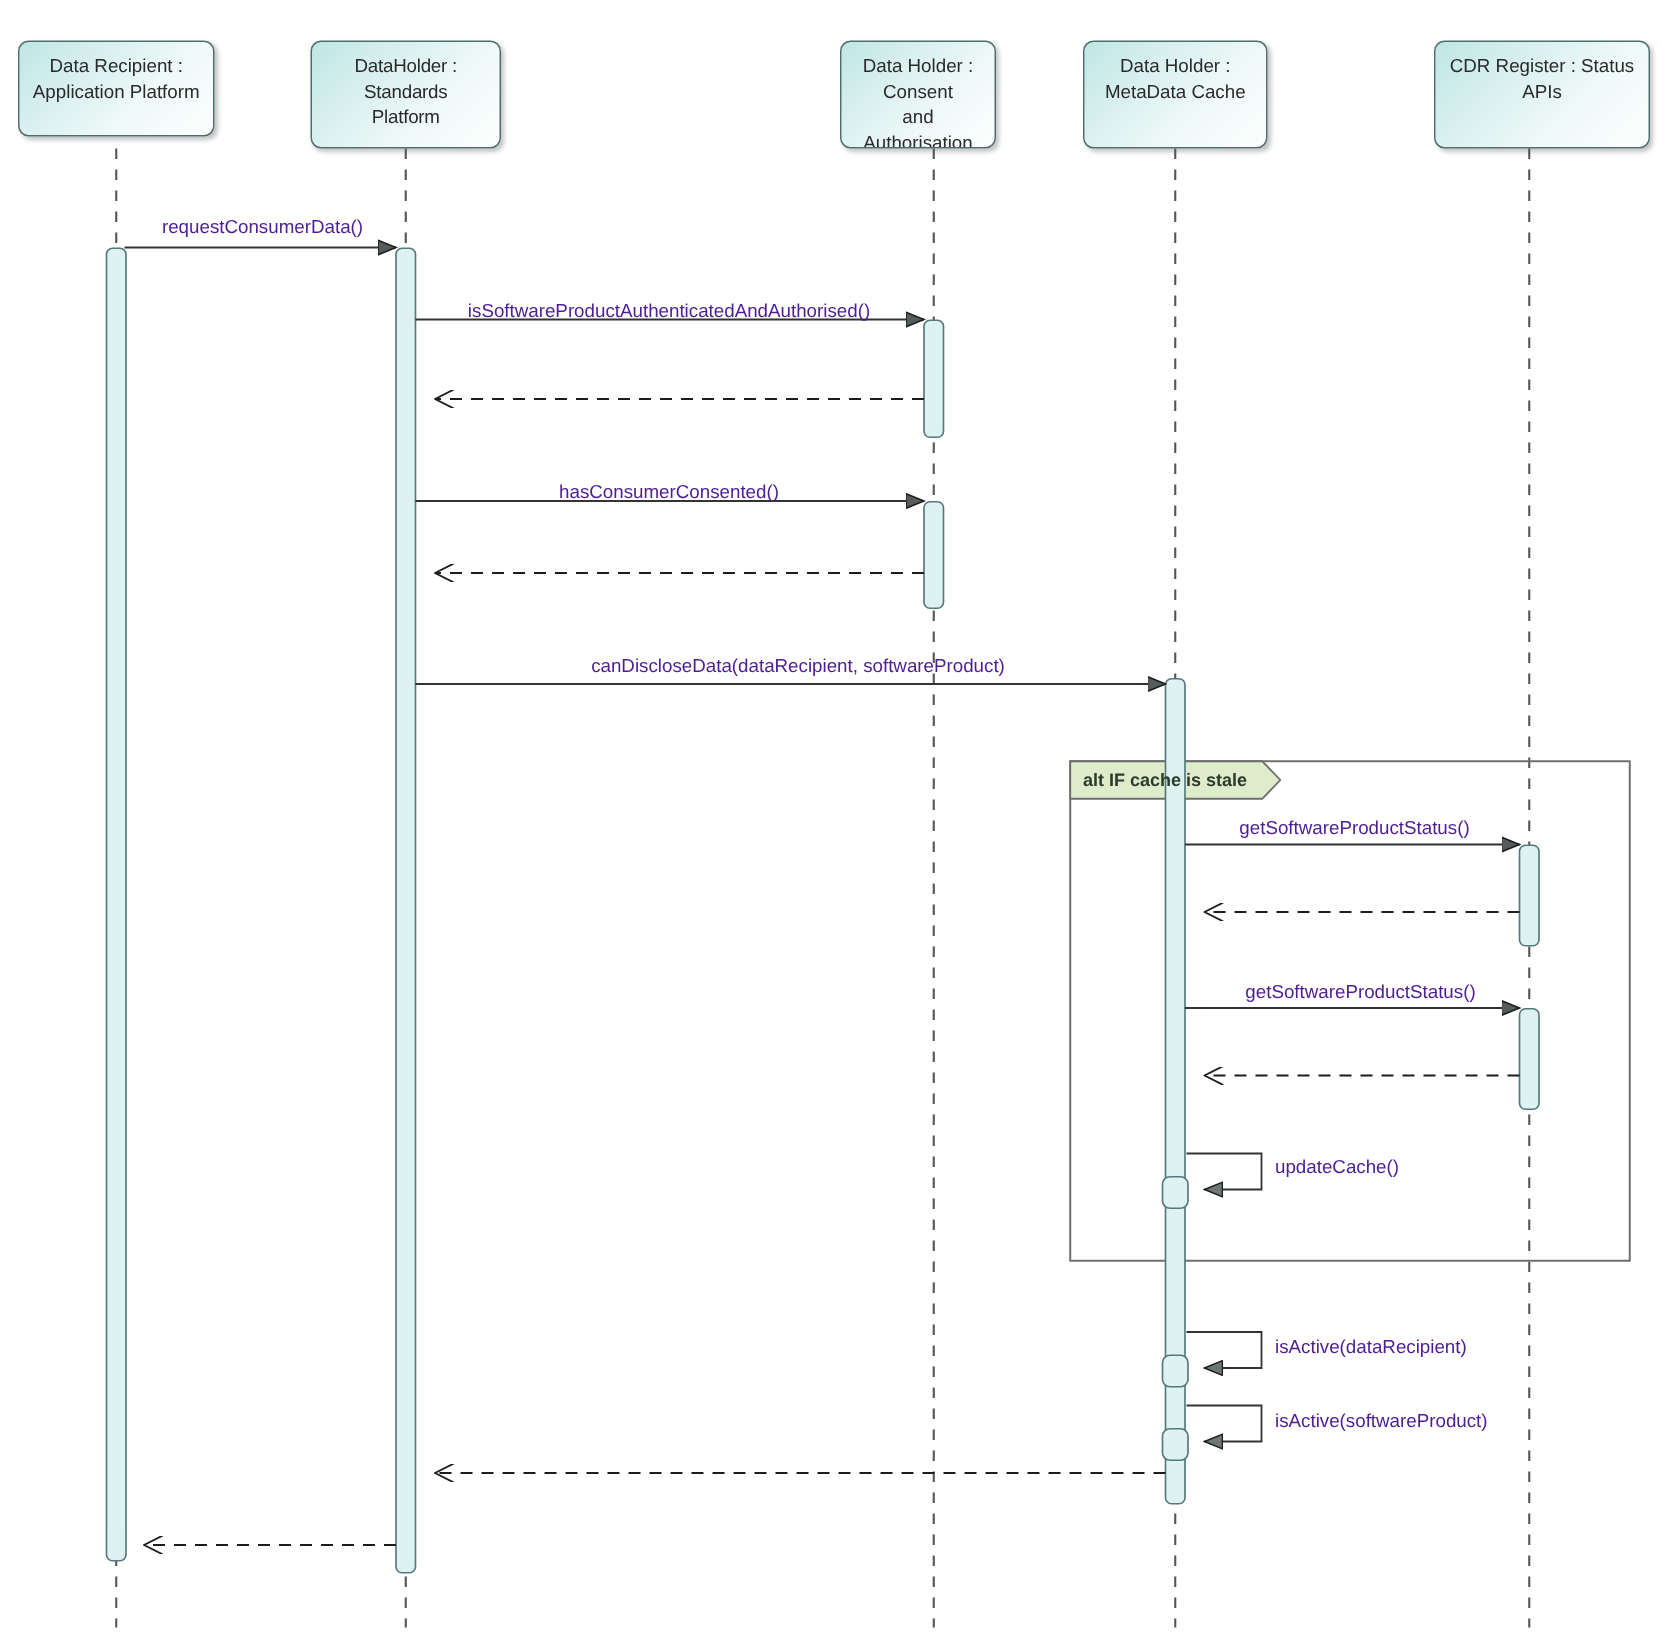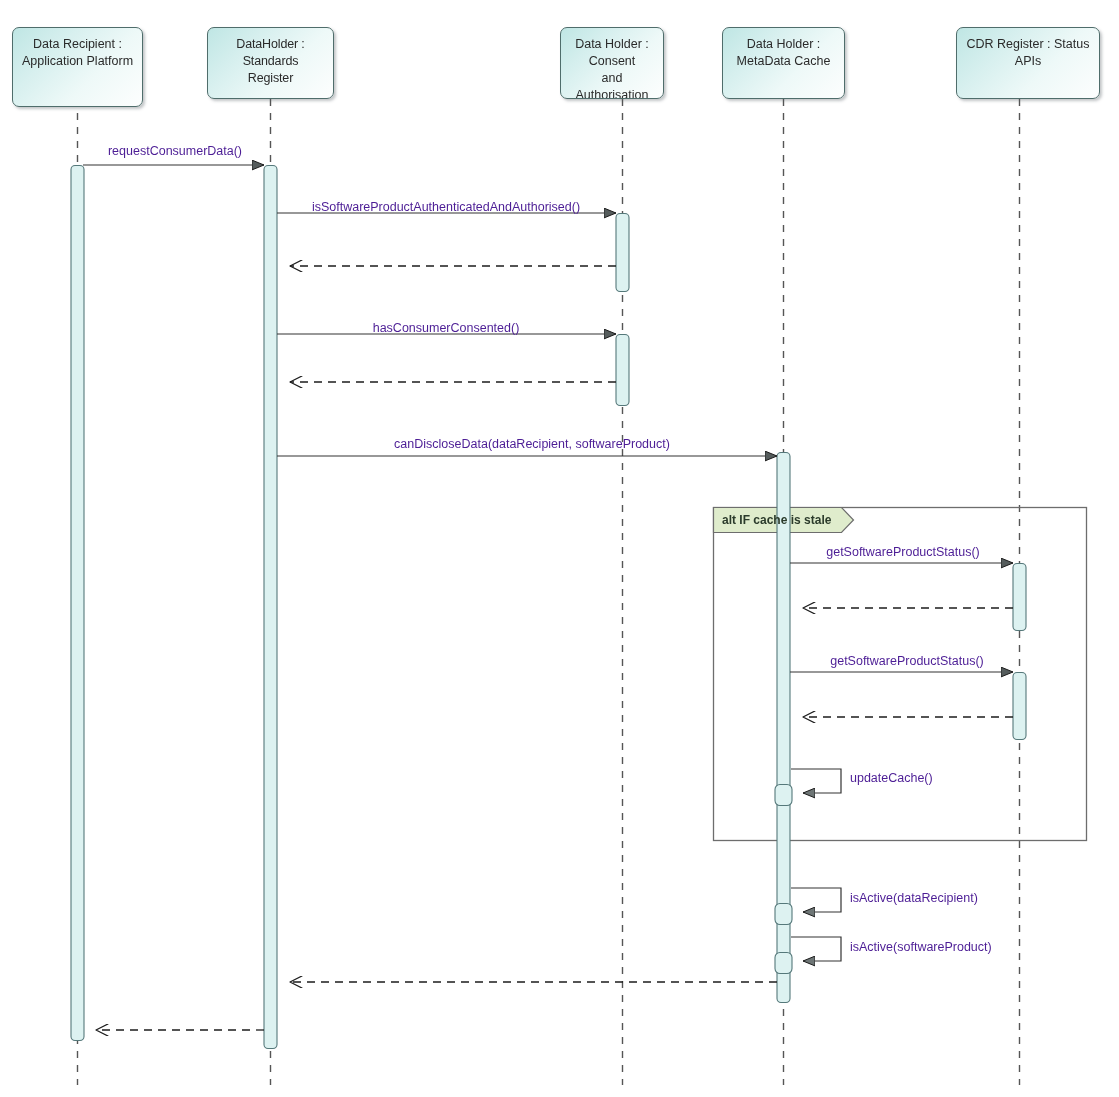--- a/index.html
+++ b/index.html
@@ -111,27 +111,27 @@
       <line x1="1013" y1="608" x2="803" y2="608" stroke="#1d1d1d" stroke-width="1.3" stroke-dasharray="8 6" marker-end="url(#openhead)"></line>
       <line x1="790" y1="672" x2="1013" y2="672" stroke="#333333" stroke-width="1.2" marker-end="url(#solidhead)"></line>
       <line x1="1013" y1="717" x2="803" y2="717" stroke="#1d1d1d" stroke-width="1.3" stroke-dasharray="8 6" marker-end="url(#openhead)"></line>
       <path d="M791,769 L841,769 L841,793 L803,793" fill="none" stroke="#333333" stroke-width="1.2" marker-end="url(#solidheadL)"></path>
       <path d="M791,888 L841,888 L841,912 L803,912" fill="none" stroke="#333333" stroke-width="1.2" marker-end="url(#solidheadL)"></path>
       <path d="M791,937 L841,937 L841,961 L803,961" fill="none" stroke="#333333" stroke-width="1.2" marker-end="url(#solidheadL)"></path>
       <line x1="777" y1="982" x2="290" y2="982" stroke="#1d1d1d" stroke-width="1.3" stroke-dasharray="8 6" marker-end="url(#openhead)"></line>
       <line x1="264" y1="1030" x2="96" y2="1030" stroke="#1d1d1d" stroke-width="1.3" stroke-dasharray="8 6" marker-end="url(#openhead)"></line>
     </svg>
   <div id="overlay">
-      <div class="lifeline-head" style="left: 12px; top: 27px; width: 131px; height: 80px;">
+      <div class="lifeline-head" style="left: 12px; top: 27px; width: 131px; height: 64px;">
         <span class="lh-text">Data Recipient :
 Application Platform</span>
       </div>
       <div class="lifeline-head compressed" style="left: 207px; top: 27px; width: 127px; height: 72px;">
         <span class="lh-text">DataHolder : Standards
-Register</span>
+Platform</span>
       </div>
       <div class="lifeline-head" style="left: 560px; top: 27px; width: 104px; height: 72px;">
         <span class="lh-text">Data Holder : Consent
 and Authorisation</span>
       </div>
       <div class="lifeline-head" style="left: 722px; top: 27px; width: 123px; height: 72px; justify-content: flex-end;">
         <span class="lh-text">Data Holder :
 MetaData Cache</span>
       </div>
       <div class="lifeline-head" style="left: 956px; top: 27px; width: 144px; height: 72px;">

